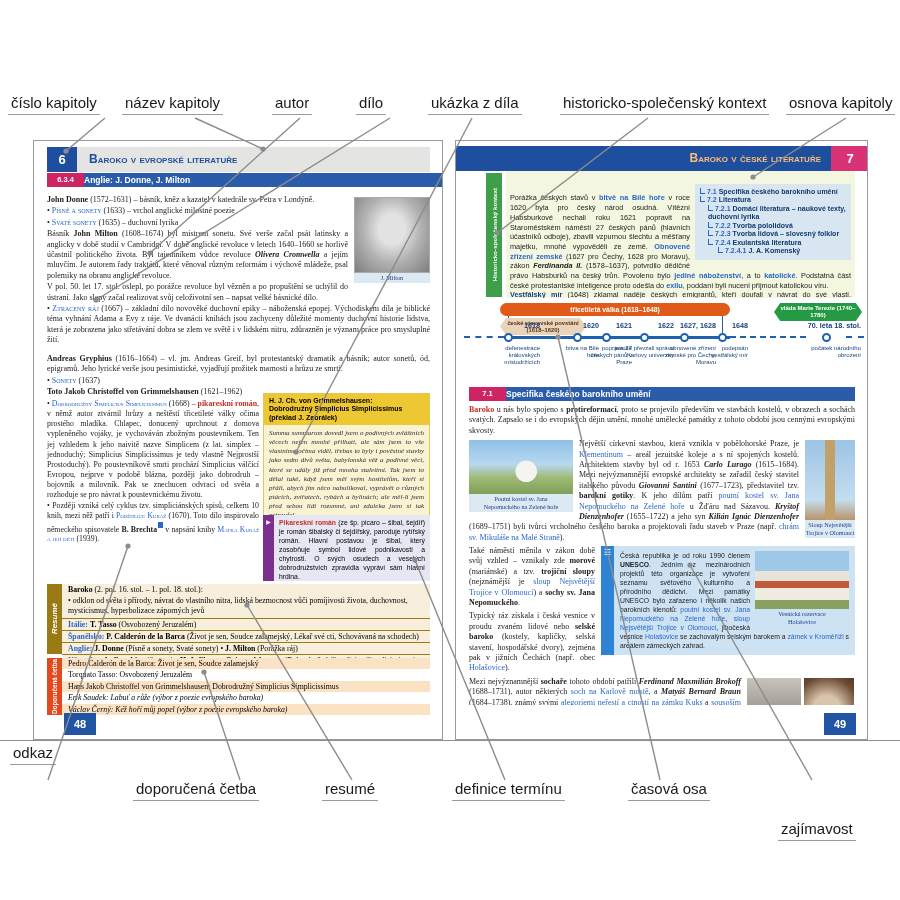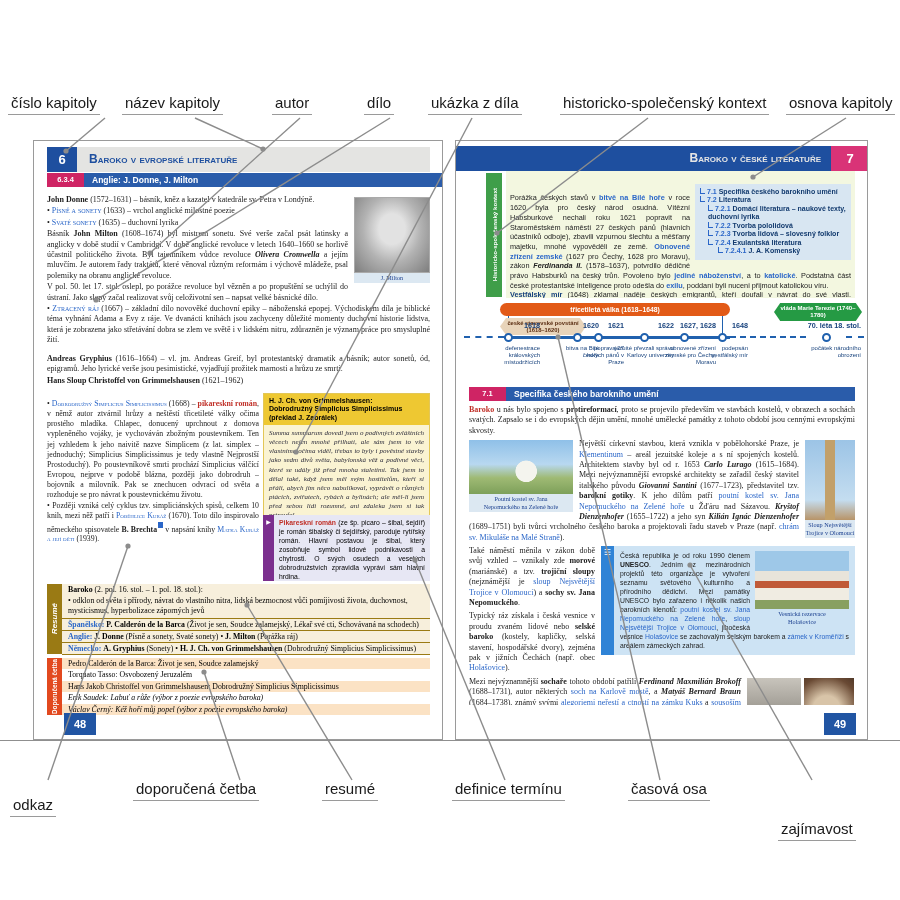--- a/index.html
+++ b/index.html
@@ -7,21 +7,21 @@
 .canvas{position:relative;width:900px;height:900px;background:#fff;font-family:"Liberation Sans",sans-serif;overflow:hidden}
 .callout{position:absolute;font-size:15px;color:#1a1a1a;border-bottom:1.5px solid #9a9a9a;padding:0 3px 3px 3px;white-space:nowrap}
 svg.lines{position:absolute;left:0;top:0;z-index:9;pointer-events:none}
 .hrule{position:absolute;left:0;top:740px;width:900px;height:1px;background:#8f8f8f}
 .page{position:absolute;top:140px;height:600px;background:#fff;border:1px solid #9a9a9a;overflow:hidden}
 #leftpage{left:33px;width:410px}
 #rightpage{left:455px;width:413px}
 
 .secbar{position:absolute;height:14px;display:flex}
 .secnum{width:37px;background:#cf2464;color:#fff;font-weight:bold;font-size:7.5px;text-align:center;line-height:14px}
-.sectitle{flex:1;background:#2a5caa;color:#fff;font-weight:bold;font-size:8.5px;line-height:14px;padding-left:8px}
+.sectitle{flex:1;background:#2a5caa;color:#fff;font-weight:bold;font-size:8.5px;line-height:14px;}
 .rt .b{font-weight:bold}
 .rt .bi{font-weight:bold;font-style:italic}
 .rt .sc{font-variant:small-caps;color:#2a66c8}
 .rt .lb{color:#2a66c8}
 .rt .lbb{color:#2a66c8;font-weight:bold}
 .rt .nvb{color:#16417c;font-weight:bold}
 .rt .rb{color:#c03028;font-weight:bold}
 .rt .ref{display:inline-block;width:5px;height:6px;background:#2a66c8;vertical-align:super;margin-left:1px}
 .vtab{position:absolute;display:flex;align-items:center;justify-content:center}
 .vtab span{writing-mode:vertical-rl;transform:rotate(180deg);color:#fff;font-weight:bold;white-space:nowrap}
@@ -49,21 +49,21 @@
 .res-row.first{line-height:10.5px;padding-top:1px;padding-bottom:1px}
 .reading{position:absolute;left:13px;top:517px;width:383px;height:57px}
 .reading .vtab{left:0;top:0;width:15px;height:100%;background:#e2491f}
 .reading .vtab span{font-size:6.3px}
 .read-rows{position:absolute;left:15px;top:0;right:0}
 .read-row{font-family:"Liberation Serif",serif;font-size:7.8px;line-height:11.4px;padding:0 6px}
 .read-row:nth-child(odd){background:#fbe2c4}
 .read-row.it{font-style:italic}
 
 .rp-band{position:absolute;left:0;top:5px;width:375px;height:25px;background:#1e4f9f}
-.rp-band .t{display:block;font-variant:small-caps;color:#e5e5e5;font-weight:bold;font-size:12px;line-height:25px;text-align:right;padding-right:10px}
+.rp-band .t{display:block;font-variant:small-caps;color:#fdba74;font-weight:bold;font-size:12px;line-height:25px;text-align:right;padding-right:10px}
 .rp-chnum{position:absolute;left:375px;top:5px;width:38px;height:25px;background:#d93377;color:#fff;font-weight:bold;font-size:13px;text-align:center;line-height:25px}
 .ctx-tab{left:30px;top:32px;width:16px;height:124px;background:#3f9e49}
 .ctx-tab span{font-size:6.2px}
 .ctx{position:absolute;left:50px;top:30px;width:349px;height:127px;background:#f3f7e0;padding:3px 4px;font-size:7.3px;line-height:1.33;text-align:justify;color:#222;overflow:hidden;white-space:pre-line}
 .outline{float:right;width:156px;background:#d8e6f2;margin:0 0 3px 5px;padding:4px 5px;white-space:normal}
 .o-row{font-size:7px;line-height:1.22;font-weight:bold;color:#123a6e;text-align:left}
 .o-row .num{color:#2a66c8}
 .o-row .elb{display:inline-block;width:5px;height:6px;border-left:1.5px solid #2a66c8;border-bottom:1.5px solid #2a66c8;margin-right:2px}
 .o-l1{padding-left:8px}.o-l2{padding-left:18px}
 
@@ -99,26 +99,26 @@
 .ph-kup{height:78px;background:radial-gradient(circle at 45% 40%,#d8c4a8 0 25%,#6a4a34 60%,#2e2018)}
 </style>
 </head>
 <body>
 
 <div class="canvas">
 
   <div class="callout" style="left:8px;top:94px">číslo kapitoly</div>
   <div class="callout" style="left:122px;top:94px">název kapitoly</div>
   <div class="callout" style="left:272px;top:94px">autor</div>
-  <div class="callout" style="left:364px;top:94px">dílo</div>
+  <div class="callout" style="left:356px;top:94px">dílo</div>
   <div class="callout" style="left:428px;top:94px">ukázka z díla</div>
   <div class="callout" style="left:560px;top:94px">historicko-společenský kontext</div>
   <div class="callout" style="left:786px;top:94px">osnova kapitoly</div>
 
-  <div class="callout" style="left:10px;top:796px">odkaz</div>
+  <div class="callout" style="left:10px;top:744px">odkaz</div>
   <div class="callout" style="left:133px;top:780px">doporučená četba</div>
   <div class="callout" style="left:322px;top:780px">resumé</div>
   <div class="callout" style="left:452px;top:780px">definice termínu</div>
   <div class="callout" style="left:628px;top:780px">časová osa</div>
   <div class="callout" style="left:778px;top:820px">zajímavost</div>
 
   <div class="hrule"></div>
 
   <svg class="lines" width="900" height="900">
     <g stroke="#8c8c8c" stroke-width="1.4">
@@ -173,21 +173,22 @@
       <p><span>• </span><span class="sc">Písně a sonety</span><span> (1633) – vrchol anglické milostné poezie</span></p>
       <p><span>• </span><span class="sc">Svaté sonety</span><span> (1635) – duchovní lyrika</span></p>
       <p><span>Básník </span><span class="b">John Milton</span><span> (1608–1674) byl mistrem sonetu. Své verše začal psát latinsky a anglicky v době studií v Cambridgi. V době anglické revoluce v letech 1640–1660 se horlivě účastnil politického života. Byl tajemníkem vůdce revoluce </span><span class="bi">Olivera Cromwella</span><span> a jejím mluvčím. Je autorem řady traktátů, které věnoval různým reformám i výchově mládeže, psal polemiky na obranu anglické revoluce.</span></p>
       <p><span>V pol. 50. let 17. stol. oslepl, po porážce revoluce byl vězněn a po propuštění se uchýlil do ústraní. Jako slepý začal realizovat svůj celoživotní sen – napsat velké básnické dílo.</span></p>
       <p><span>• </span><span class="sc">Ztracený ráj</span><span> (1667) – základní dílo novověké duchovní epiky – náboženská epopej. Východiskem díla je biblické téma vyhnání Adama a Evy z ráje. Ve dvanácti knihách jsou zachyceny důležité momenty duchovní historie lidstva, která je zobrazena jako střetávání dobra se zlem ve světě i v lidském nitru, zdůrazněn je význam práce pro smysluplné žití.</span></p>
     </div>
 
 
     <div class="lp-text rt" style="left:13px;top:213px;width:383px">
       <p><span class="b">Andreas Gryphius</span><span> (1616–1664) – vl. jm. Andreas Greif, byl protestantský dramatik a básník; autor sonetů, ód, epigramů. Jeho lyrické verše jsou pesimistické, vyjadřují prožitek marnosti a hrůzu ze smrti.</span></p>
-      <p><span class="b">Hans Sloup Christoffel von Grimmelshausen</span><span> (1621–1962)</span></p>
+      <p><span>• </span><span class="sc">Sonety</span><span> (1637)</span></p>
+      <p><span class="b">Toto Jakob Christoffel von Grimmelshausen</span><span> (1621–1962)</span></p>
     </div>
 
     <div class="lp-text rt" style="left:13px;top:258px;width:212px;font-size:7.8px">
       <p><span>• </span><span class="sc">Dobrodružný Simplicius Simplicissimus</span><span> (1668) – </span><span class="rb">pikareskní román</span><span>, v němž autor ztvárnil hrůzy a neštěstí třicetileté války očima prostého mladíka. Chlapec, donucený uprchnout z domova vypleněného vojáky, je vychováván zbožným poustevníkem. Ten jej vzhledem k jeho naivitě nazve Simplicem (z lat. simplex – jednoduchý; Simplicius Simplicissimus je tedy vlastně Nejprostší Prostoduchý). Po poustevníkově smrti prochází Simplicius válčící Evropou, nejprve v podobě blázna, později jako dobrodruh – bojovník a milovník. Pak se znechucen odvrací od světa a rozhoduje se pro návrat k poustevnickému životu.</span></p>
       <p><span>• Později vzniká celý cyklus tzv. simpliciánských spisů, celkem 10 knih, mezi něž patří i </span><span class="sc">Poběhlice Kuráž</span><span> (1670). Toto dílo inspirovalo německého spisovatele </span><span class="b">B. Brechta</span><span class="ref"></span><span> v napsání knihy </span><span class="sc">Matka Kuráž a její děti</span><span> (1939).</span></p>
     </div>
 
     <div class="qbox rt">
       <div class="qh"><span class="b">H. J. Ch. von Grimmelshausen:
 Dobrodružný Simplicius Simplicissimus (překlad J. Zaorálek)</span></div>
@@ -199,20 +200,21 @@
       <div class="db"><span class="rb">Pikareskní román</span><span> (ze šp. picaro – šibal, šejdíř) je román šibalský či šejdířský, paroduje rytířský román. Hlavní postavou je šibal, který zosobňuje symbol lidové podnikavosti a chytrosti. O svých osudech a veselých dobrodružstvích zpravidla vypráví sám hlavní hrdina.</span></div>
     </div>
 
     <div class="resume">
       <div class="vtab">
           <span>Resumé</span>
         </div>
       <div class="res-rows">
         <div class="res-row rt first"><span class="b">Baroko</span><span> (2. pol. 16. stol. – 1. pol. 18. stol.):
 • odklon od světa i přírody, návrat do vlastního nitra, lidská bezmocnost vůči pomíjivosti života, duchovnost, mysticismus, hyperbolizace záporných jevů</span></div>
+        <div class="res-row rt"><span class="lbb">Itálie:</span><span> </span><span class="b">T. Tasso</span><span> (Osvobozený Jeruzalém)</span></div>
         <div class="res-row rt"><span class="lbb">Španělsko:</span><span> </span><span class="b">P. Calderón de la Barca</span><span> (Život je sen, Soudce zalamejský, Lékař své cti, Schovávaná na schodech)</span></div>
         <div class="res-row rt"><span class="lbb">Anglie:</span><span> </span><span class="b">J. Donne</span><span> (Písně a sonety, Svaté sonety) • </span><span class="b">J. Milton</span><span> (Porážka ráj)</span></div>
         <div class="res-row rt"><span class="lbb">Německo:</span><span> </span><span class="b">A. Gryphius</span><span> (Sonety) • </span><span class="b">H. J. Ch. von Grimmelshausen</span><span> (Dobrodružný Simplicius Simplicissimus)</span></div>
       </div>
     </div>
 
     <div class="reading">
       <div class="vtab">
           <span>Doporučená četba</span>
         </div>
@@ -269,21 +271,21 @@
       <div class="tl-ev" style="left:20px;width:64px">
         <div class="tl-year">1618</div>
           <div class="tl-dot"></div>
           <div class="tl-desc">defenestrace královských místodržících</div>
       </div>
       <div class="tl-ev" style="left:99px;width:44px">
         <div class="tl-year">1620</div>
           <div class="tl-dot"></div>
           <div class="tl-desc">bitva na Bílé hoře</div>
       </div>
-      <div class="tl-ev" style="left:116px;width:52px">
+      <div class="tl-ev" style="left:124px;width:52px">
         <div class="tl-year">1621</div>
           <div class="tl-dot"></div>
           <div class="tl-desc">poprava 27 českých pánů v Praze</div>
       </div>
       <div class="tl-ev" style="left:158px;width:60px">
         <div class="tl-year">1622</div>
           <div class="tl-dot"></div>
           <div class="tl-desc">jezuité převzali správu Karlovy univerzity</div>
       </div>
       <div class="tl-ev" style="left:196px;width:64px">

